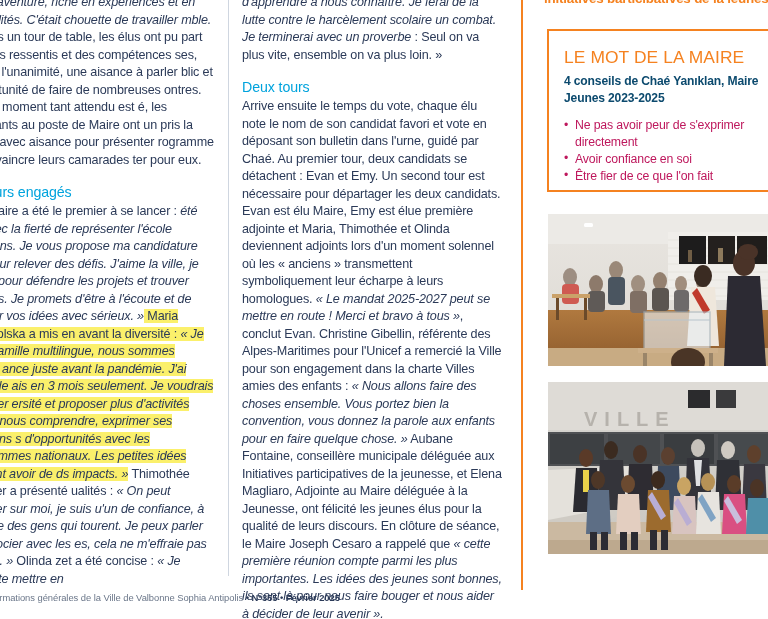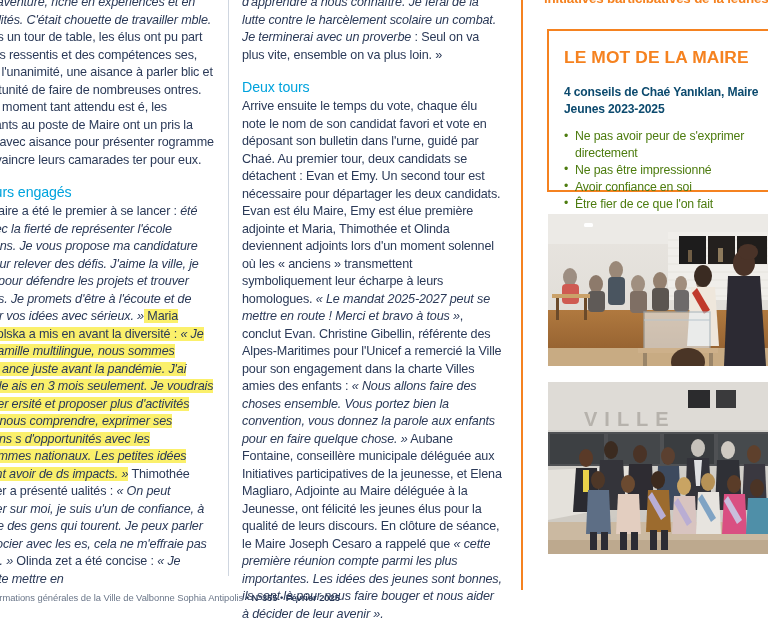--- a/index.html
+++ b/index.html
@@ -105,43 +105,43 @@
     left: 11px;
     top: 29px;
     width: 228px;
     height: 163px;
     border: 2px solid #f58220;
     padding: 16px 13px 10px 15px;
   }
 
   #mot-title {
     color: #f58220;
-    font-weight: bold;
+    font-weight: normal;
     font-size: 17.4px;
     line-height: 20px;
     letter-spacing: 0.1px;
-    margin-bottom: 17px;
+    margin-bottom: 6px;
   }
 
   #mot-sub {
     color: #0c4a6e;
     font-weight: bold;
     font-size: 12.1px;
     line-height: 16.5px;
     letter-spacing: -0.15px;
     margin-bottom: 11px;
   }
 
   #mot-list {
     list-style: none;
   }
 
   #mot-list li {
     position: relative;
-    color: #4d7c0f;
+    color: #be185d;
     font-size: 12.3px;
     line-height: 16.6px;
     letter-spacing: -0.15px;
     padding-left: 11px;
     margin-bottom: 0.5px;
   }
 
   #mot-list li::before {
     content: "\2022";
     position: absolute;
@@ -212,21 +212,20 @@
 
   <div id="sidebar">
 
     <div id="kicker">initiatives participatives de la jeunesse</div>
 
     <div id="mot-box">
       <div id="mot-title">LE MOT DE LA MAIRE</div>
       <div id="mot-sub">4 conseils de Chaé Yanıklan, Maire Jeunes 2023-2025</div>
       <ul id="mot-list">
         <li>Ne pas avoir peur de s'exprimer directement</li>
-        <li>Ne pas être impressionné</li>
         <li>Avoir confiance en soi</li>
         <li>Être fier de ce que l'on fait</li>
       </ul>
     </div>
 
     <div class="photo" id="photo-vote">
       <svg viewBox="0 0 226 152" preserveAspectRatio="none">
         <defs>
           <linearGradient id="wallg" x1="0" y1="0" x2="0" y2="1">
             <stop offset="0%" stop-color="#e9e6e1"></stop>

